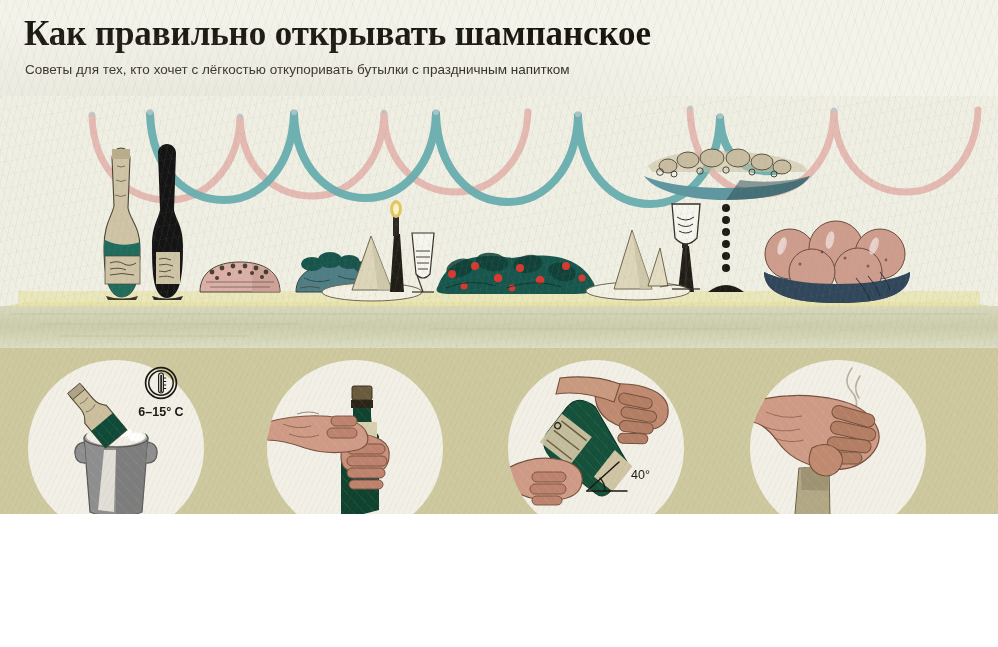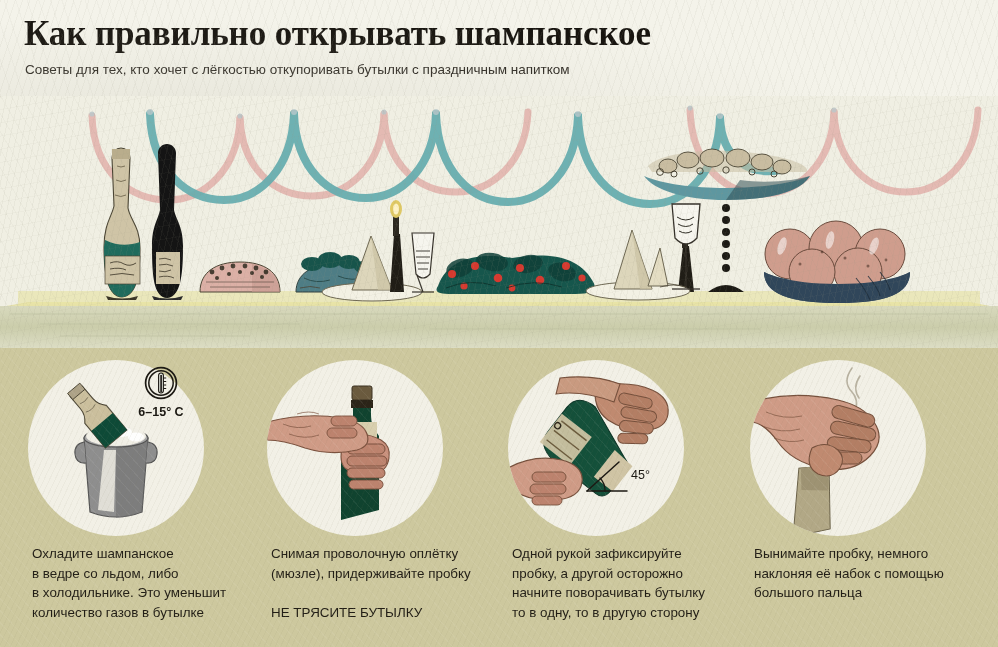--- a/index.html
+++ b/index.html
@@ -8,21 +8,21 @@
   html, body {
     width: 998px;
     height: 647px;
     overflow: hidden;
     font-family: "Liberation Sans", sans-serif;
   }
 
   #infographic {
     position: relative;
     width: 998px;
-    height: 647px;
+    height: 514px;
     background: #0c4a6e;
     overflow: hidden;
   }
 
   
   #header {
     position: absolute;
     left: 0; top: 0;
     width: 998px;
     height: 96px;
@@ -588,21 +588,21 @@
       </div>
 
       <div id="angle-badge">
         <svg width="48" height="40" viewBox="0 0 48 40" xmlns="http://www.w3.org/2000/svg">
           <g stroke="#1c1913" stroke-width="1.5" fill="none" stroke-linecap="round">
             <path d="M4,35 H44"></path>
             <path d="M4,35 L36,6"></path>
             <path d="M22,35 A18,18 0 0 0 17,22" stroke-width="1.2"></path>
           </g>
         </svg>
-        <span id="angle-label">45°</span>
+        <span id="angle-label">40°</span>
       </div>
 
       <div class="step-text" style="white-space: pre-line;">Одной рукой зафиксируйте
 пробку, а другой осторожно
 начните поворачивать бутылку
 то в одну, то в другую сторону</div>
     </div>
 
     <div class="step" style="left:730px;">
       <div class="step-circle-wrap">

